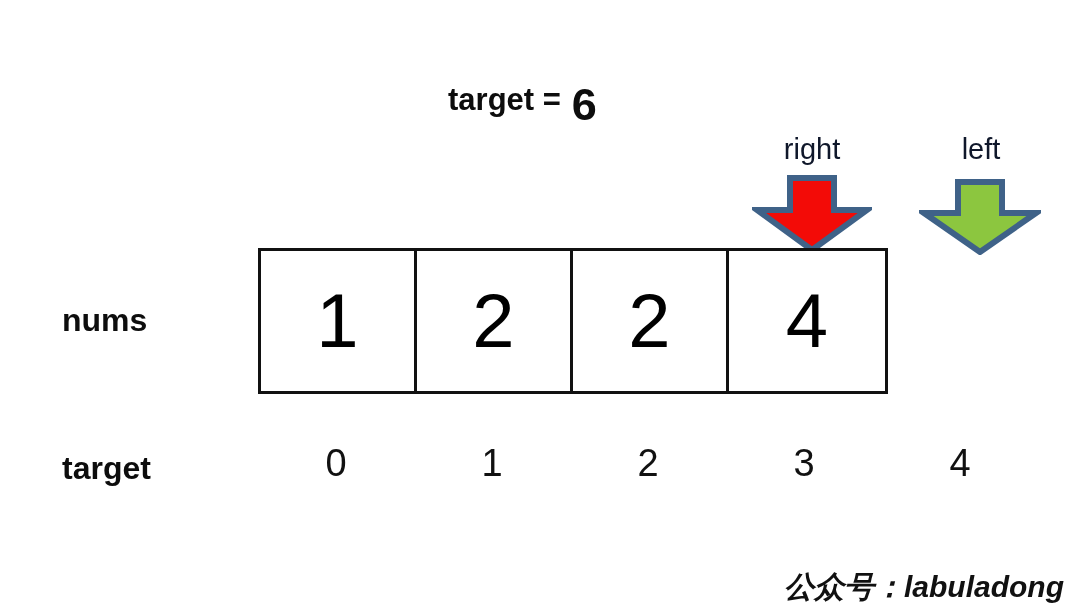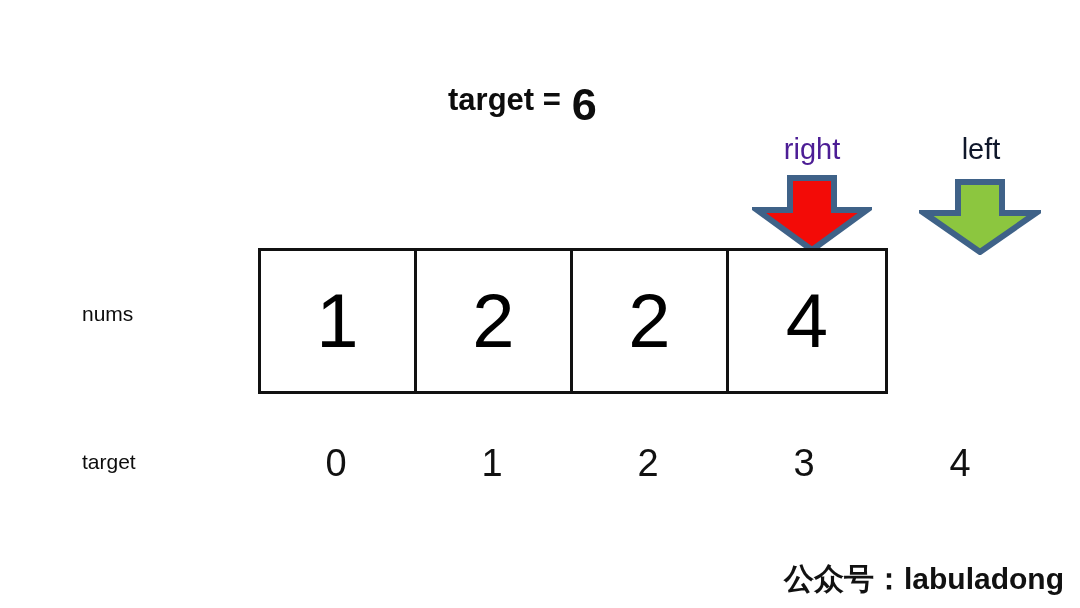--- a/index.html
+++ b/index.html
@@ -72,25 +72,24 @@
   #arrow-left {
     left: 919px;
     top: 179px;
     width: 122px;
     height: 76px;
   }
 
   
   .row-label {
     position: absolute;
-    font-size: 21px;
-    font-weight: normal;
+    font-size: 32px;
+    font-weight: bold;
     color: #0d0d0d;
     white-space: nowrap;
-    margin-left: 20px;
   }
   #label-nums {
     left: 62px;
     top: 302px;
   }
   #label-index {
     left: 62px;
     top: 450px;
   }
 
@@ -136,36 +135,37 @@
     font-size: 38px;
     font-weight: normal;
     color: #111111;
     line-height: 1.25;
   }
 
   
   #footer-credit {
     position: absolute;
     right: 16px;
-    bottom: 8px;
+    bottom: 0;
     font-size: 30px;
     font-weight: bold;
     color: #111111;
     white-space: nowrap;
+    font-style: italic;
   }
 </style>
 </head>
 <body>
 
 <div id="target-expr">
   <span class="target-label">target =</span>
   <span class="target-value">6</span>
 </div>
 
-<div class="pointer-label" id="label-right" style="color:#4c1d95;">right</div>
+<div class="pointer-label" id="label-right" style="color:#0f172a;">right</div>
 
 <div class="pointer-label" id="label-left" style="color:#0f172a;">left</div>
 
 <div class="arrow" id="arrow-right">
   <svg viewBox="0 0 120 78" width="120" height="78" preserveAspectRatio="none">
     <polygon points="38,3 82,3 82,35 115,35 60,75 5,35 38,35" fill="#f30b07" stroke="#3f6288" stroke-width="6" stroke-linejoin="miter"></polygon>
   </svg>
 </div>
 
 <div class="arrow" id="arrow-left">

